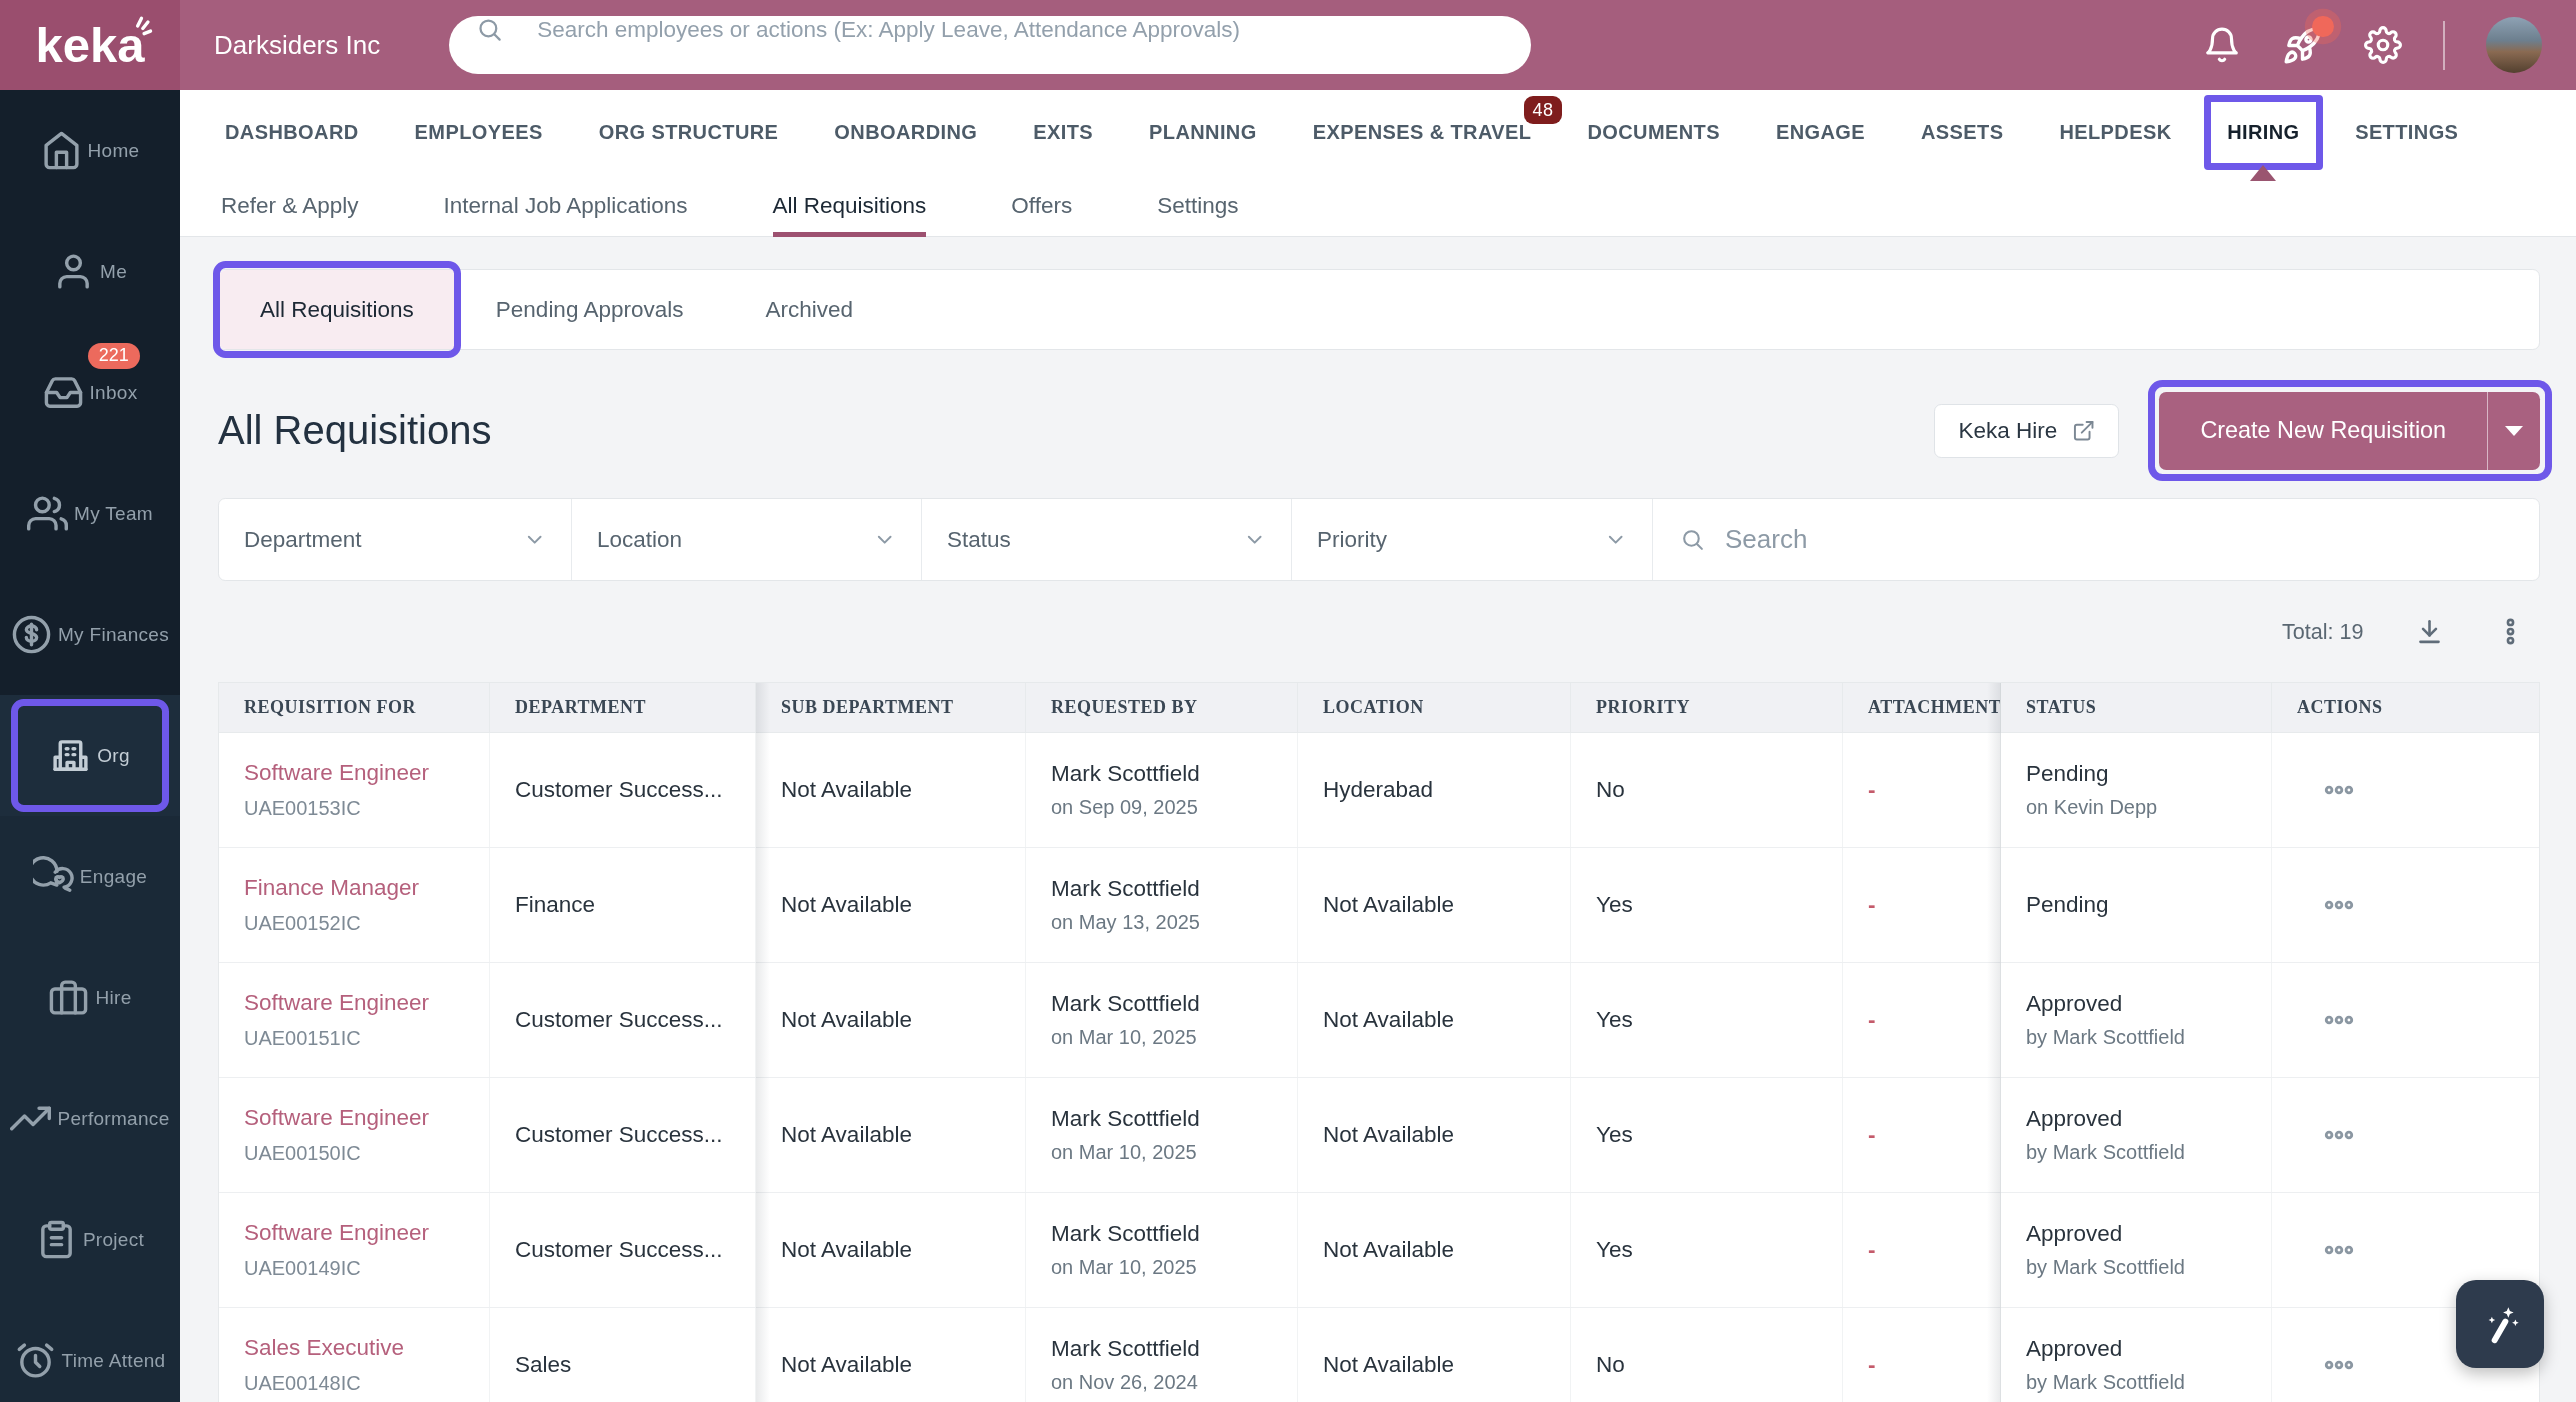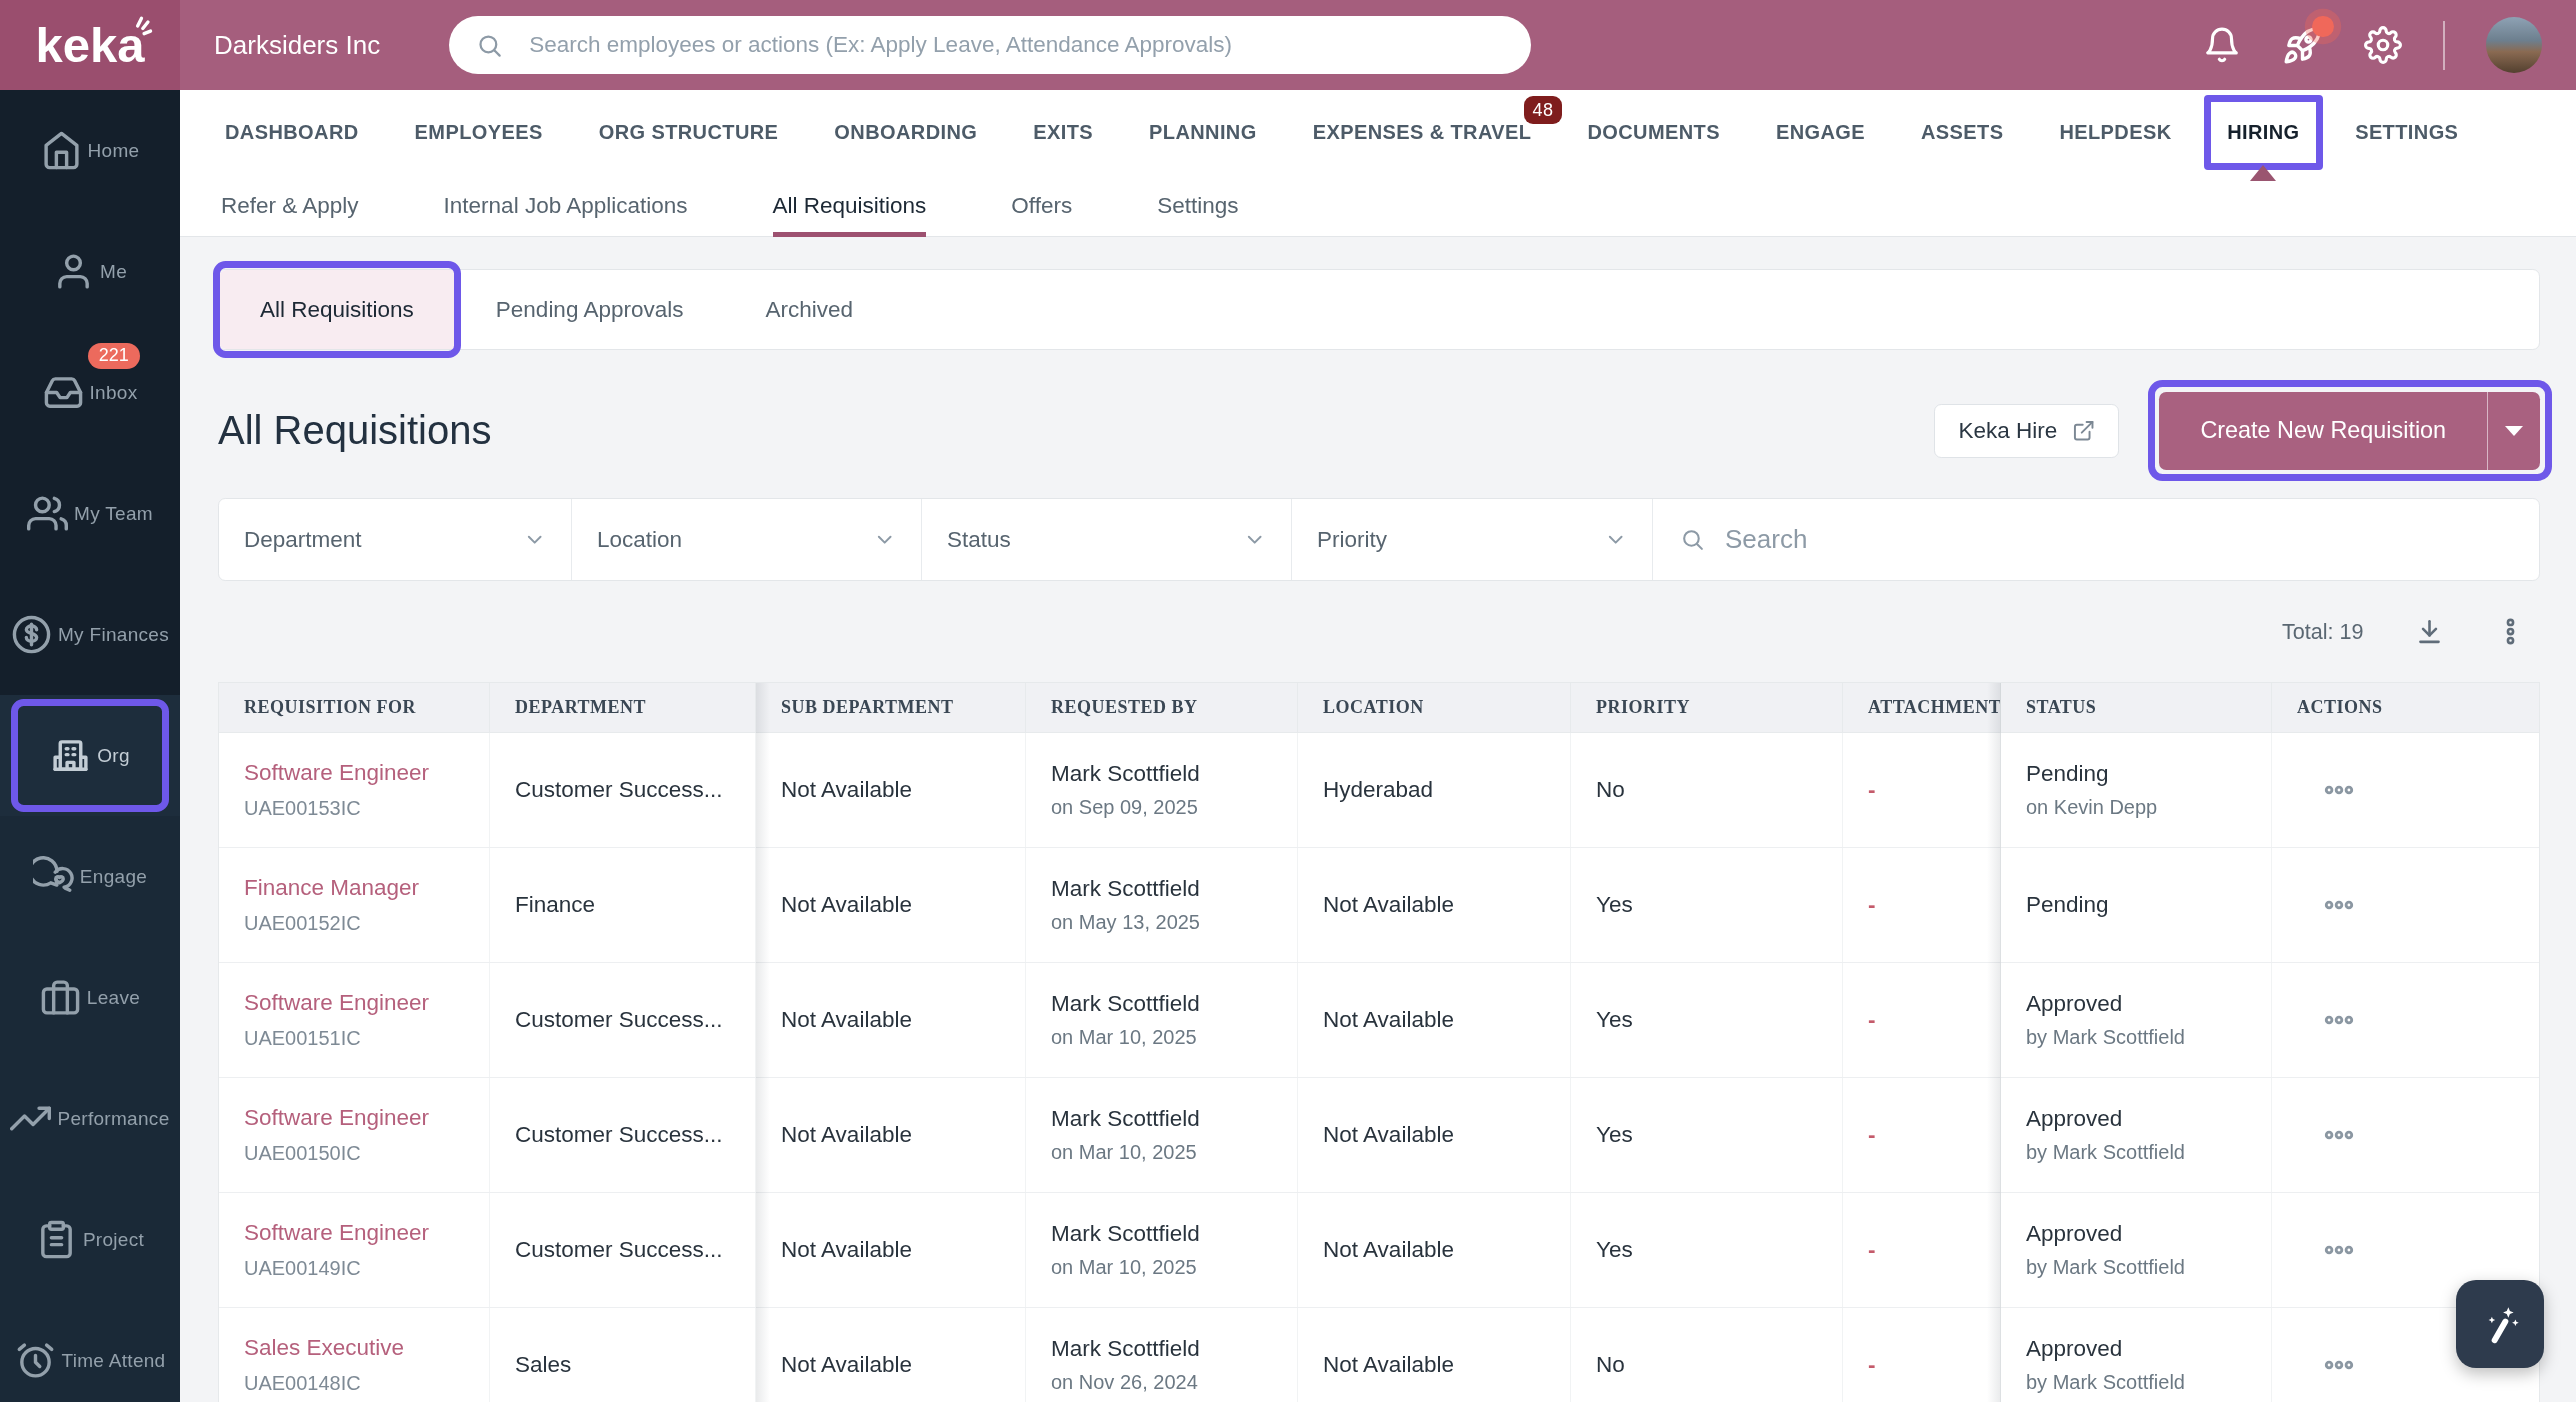--- a/index.html
+++ b/index.html
@@ -10,21 +10,21 @@
 
   
   .topbar { position:absolute; top:0; left:0; width:2576px; height:90px; background:#a55e7d;
     display:flex; align-items:center; z-index:30; }
   .logo-block { width:180px; height:90px; background:#9a4e6e; display:flex; align-items:center;
     justify-content:center; position:relative; flex:0 0 auto; }
   .logo-text { color:#fff; font-size:49px; font-weight:bold; letter-spacing:0; }
   .logo-spark { position:absolute; top:12.6px; right:23.4px; color:#fff; }
   .company { color:#fff; font-size:26px; margin-left:34px; white-space:nowrap; }
   .search-pill { margin-left:69px; width:1082px; height:58px; background:#fff; border-radius:31px;
-    display:flex; align-items:center; padding:0 27px; gap:24px; color:#8d9aa6; }
+    display:flex; align-items:flex-start; padding:0 27px; gap:32px; color:#8d9aa6; }
   .search-pill input { border:none; outline:none; flex:1; font-size:22.5px; color:#2a3642; background:transparent; }
   .search-pill input::placeholder { color:#93a0ac; }
   .top-actions { margin-left:auto; display:flex; align-items:center; gap:41px; padding-right:34px; color:#fff; }
   .icon-btn { position:relative; display:flex; cursor:pointer; }
   .rocket-dot { position:absolute; top:-9px; right:-10.8px; width:21.6px; height:21.6px; border-radius:50%;
     background:#f0685a; box-shadow:0 0 0 7.2px rgba(240,104,90,.35); }
   .top-divider { width:1.8px; height:49px; background:rgba(255,255,255,.5); }
   .avatar { width:56px; height:56px; border-radius:50%;
     background:linear-gradient(180deg,#8ea2b4 0%,#6d7f8e 42%,#8a6a52 62%,#53402f 100%); }
 
@@ -243,21 +243,21 @@
           <path d="M13 9.5a5.5 5.5 0 1 1 5.2 8.8L21.5 20l-2.7-1.2"></path>
           <path d="M15.5 12.6c.8-.9 2.2-.3 2.2.8 0 .9-1.2 1.7-2.2 2.3-1-.6-2.2-1.4-2.2-2.3 0-1.1 1.4-1.7 2.2-.8z"></path>
         </svg>
       <span class="side-label">Engage</span>
     </div>
     <div class="side-item">
       <svg class="ic" viewBox="0 0 24 24">
           <rect x="2" y="7" width="20" height="14" rx="2"></rect>
           <path d="M16 21V5a2 2 0 0 0-2-2h-4a2 2 0 0 0-2 2v16"></path>
         </svg>
-      <span class="side-label">Leave</span>
+      <span class="side-label">Hire</span>
     </div>
     <div class="side-item">
       <svg class="ic" viewBox="0 0 24 24">
           <polyline points="23 6 13.5 15.5 8.5 10.5 1 18"></polyline>
           <polyline points="17 6 23 6 23 12"></polyline>
         </svg>
       <span class="side-label">Performance</span>
     </div>
     <div class="side-item">
       <svg class="ic" viewBox="0 0 24 24">

